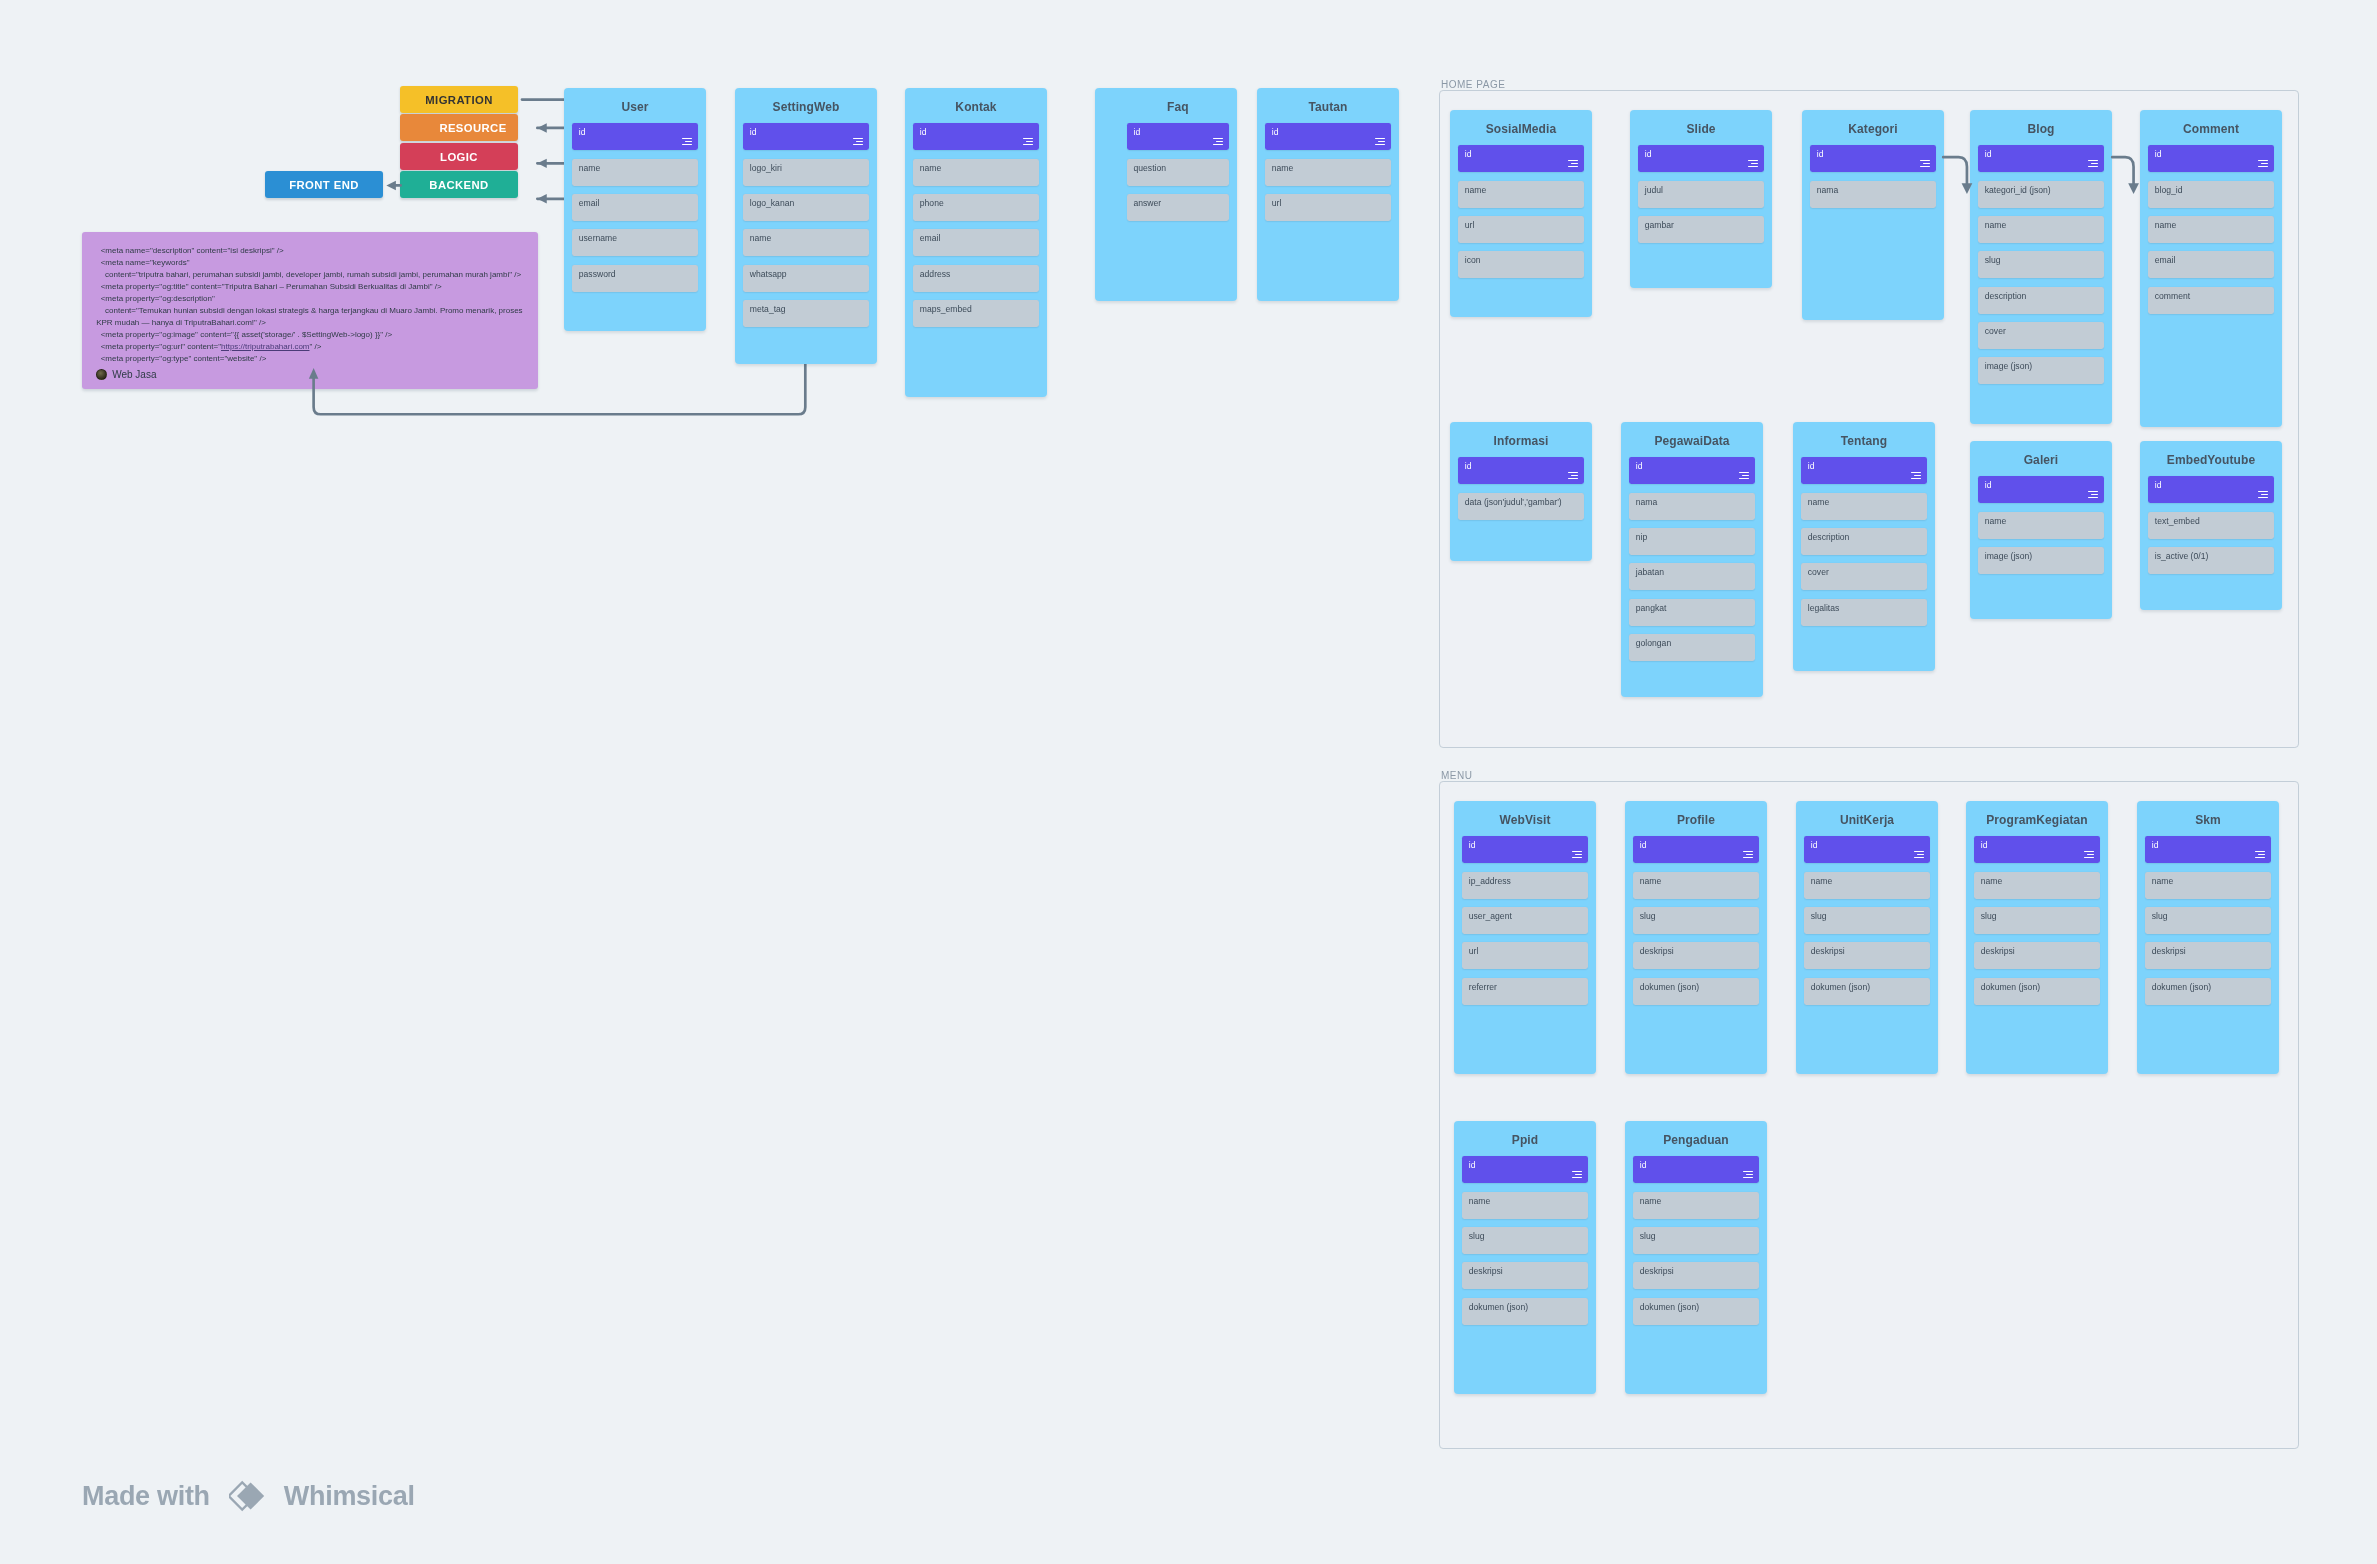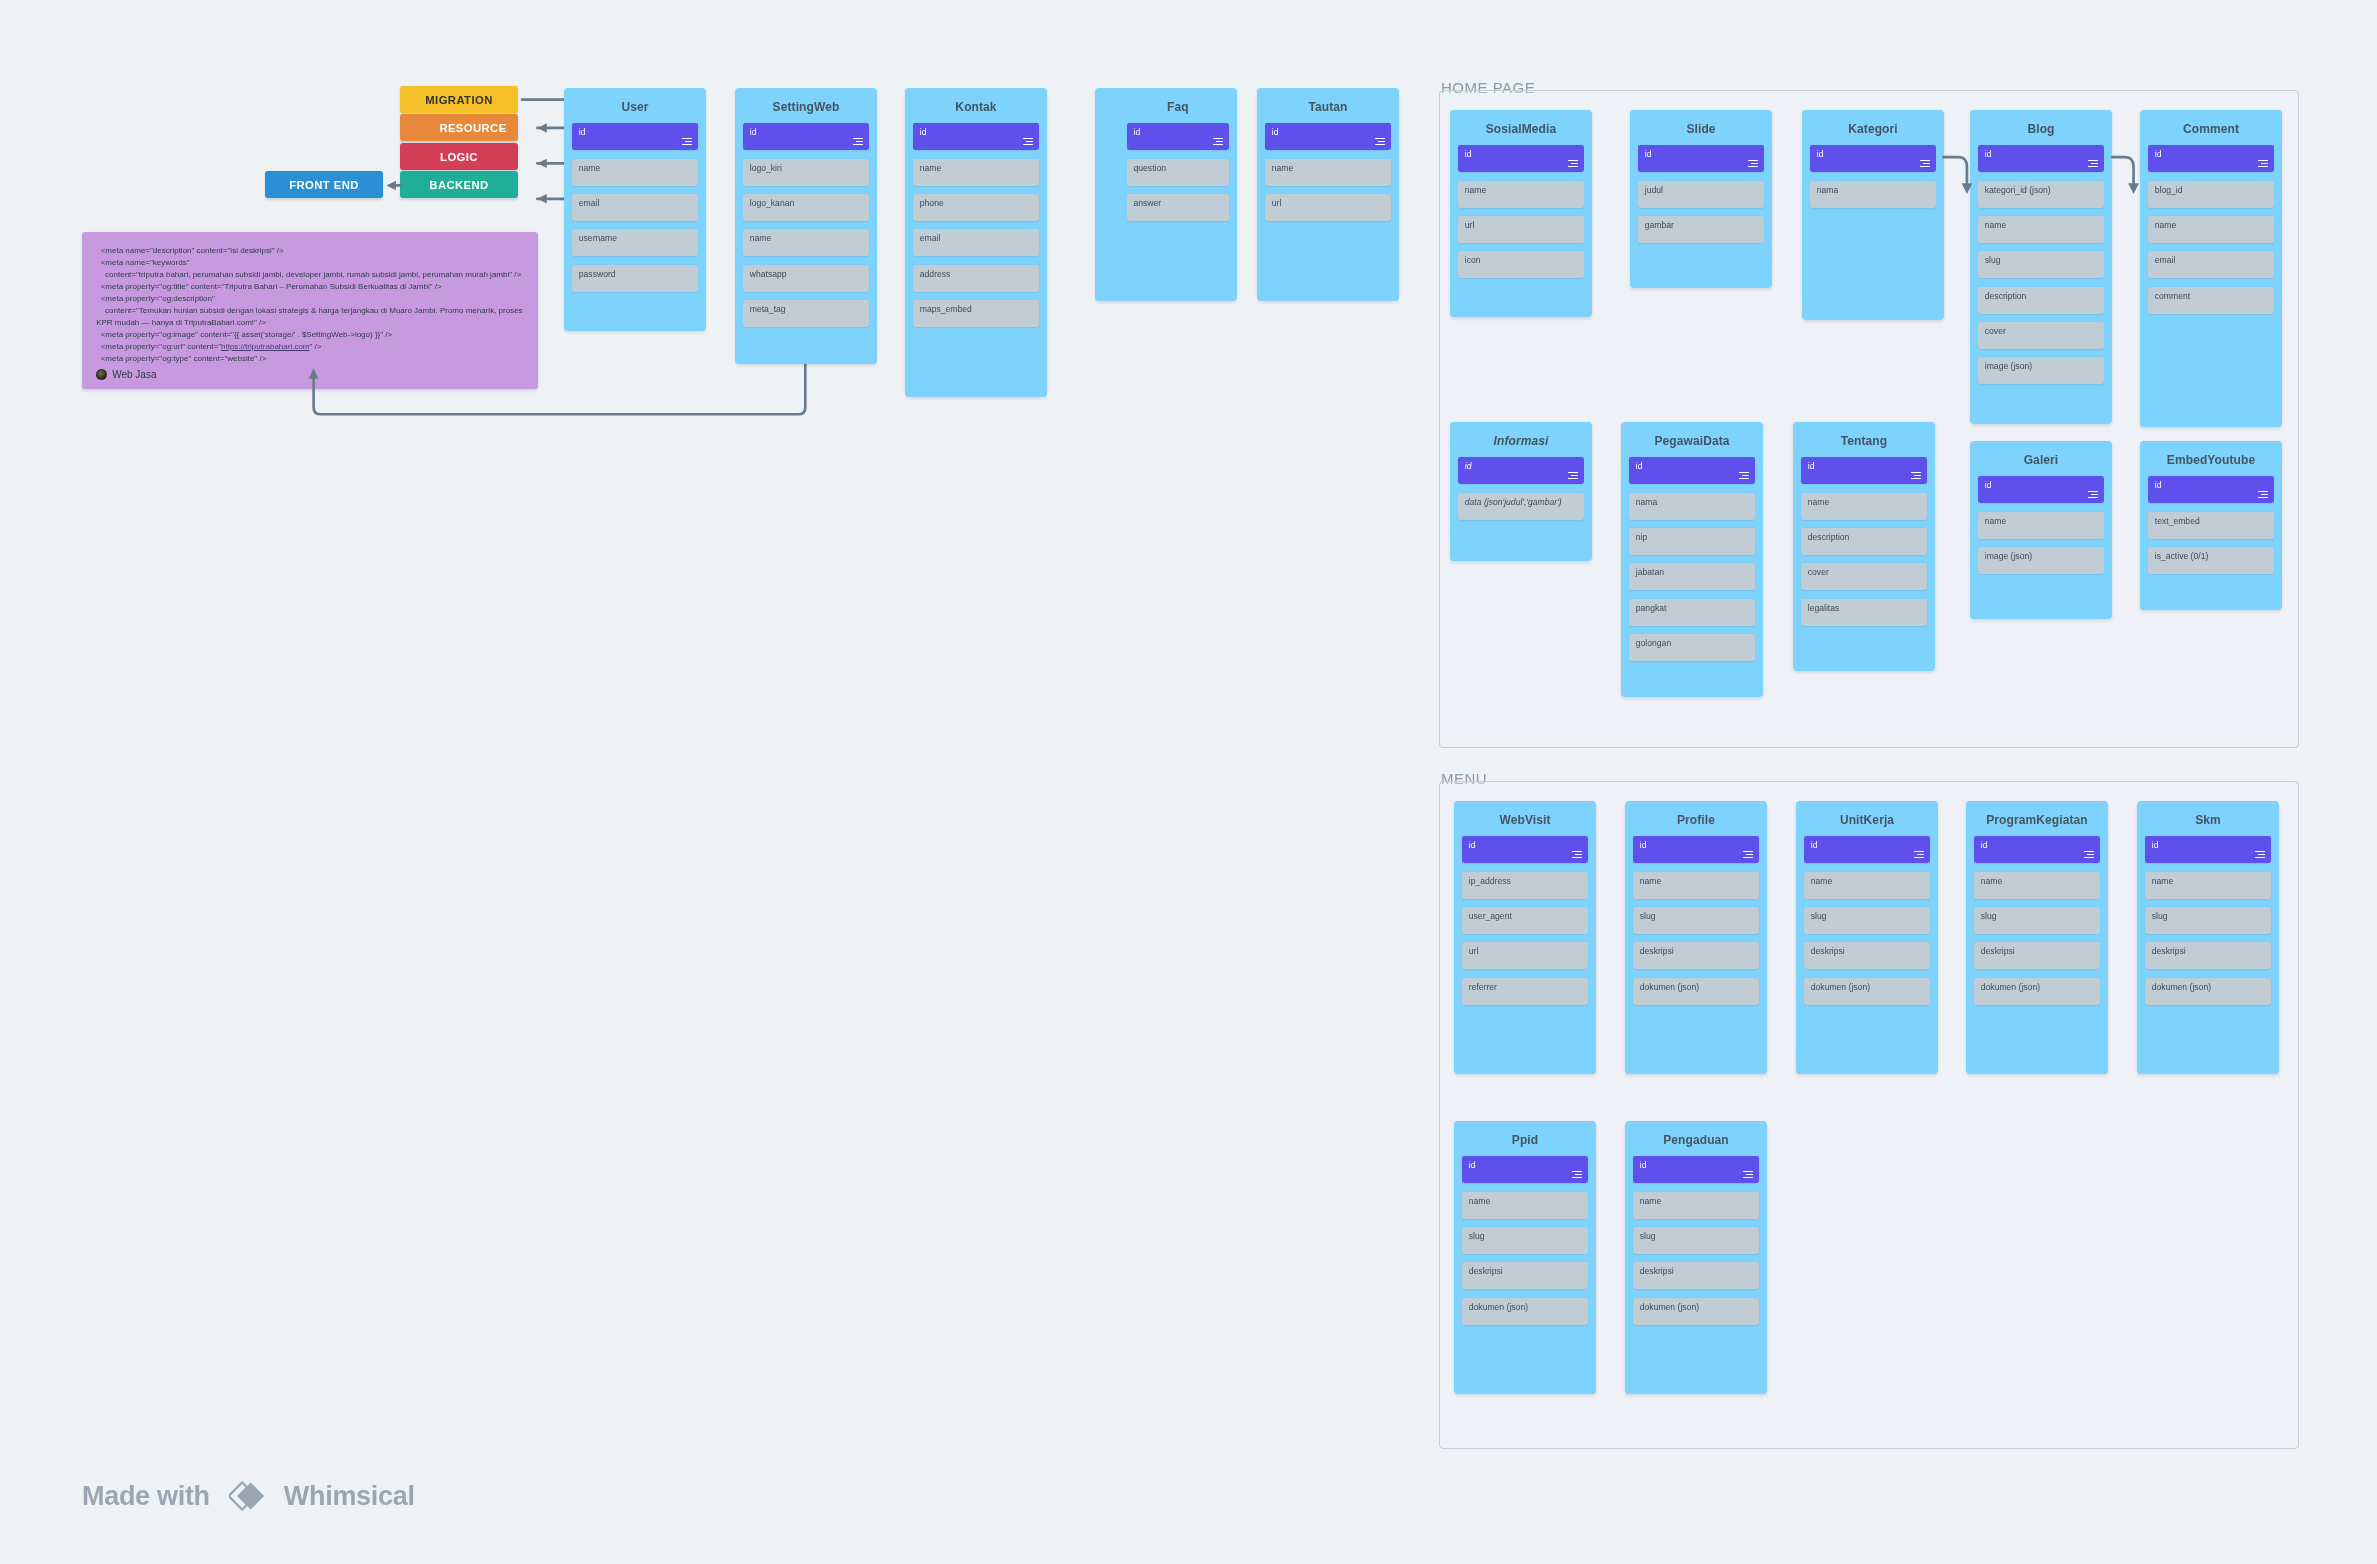--- a/index.html
+++ b/index.html
@@ -55,21 +55,21 @@
 
   
   .group-frame {
     position: absolute;
     border: 1.2px solid #c3ced8;
     border-radius: 4.1px;
     background: rgba(238,242,245,.35);
   }
   .group-label {
     position: absolute;
-    font-size: 15px;
+    font-size: 10px;
     font-weight: 400;
     letter-spacing: 0.5px;
     color: #8b98a6;
   }
 
   
   .erd {
     position: absolute;
     background: #7dd3fc;
     border-radius: 4.1px;
@@ -336,21 +336,21 @@
   <svg class="conn" style="left:1942px; top:151px;" width="38" height="55" viewBox="0 0 64 92">
     <path d="M 2 10 L 28 10 Q 42 10 42 26 L 42 56"></path>
     <polygon points="42,72 33,54 51,54"></polygon>
   </svg>
 
   <svg class="conn" style="left:2111px; top:151px;" width="38" height="55" viewBox="0 0 64 92">
     <path d="M 2 10 L 24 10 Q 38 10 38 26 L 38 56"></path>
     <polygon points="38,72 29,54 47,54"></polygon>
   </svg>
 
-  <div class="erd" style="left:1450px; top:422px; width:142px; height:139px;font-style:italic;">
+  <div class="erd" style="left:1450px; top:422px; width:142px; height:139px;">
     <div class="erd-title">Informasi</div>
     <div class="erd-row pk">
       <span>id</span>
       <span class="row-menu-icon">
           <i></i>
           <i></i>
           <i></i>
         </span>
     </div>
     <div class="erd-row field">data (json'judul','gambar')</div>

